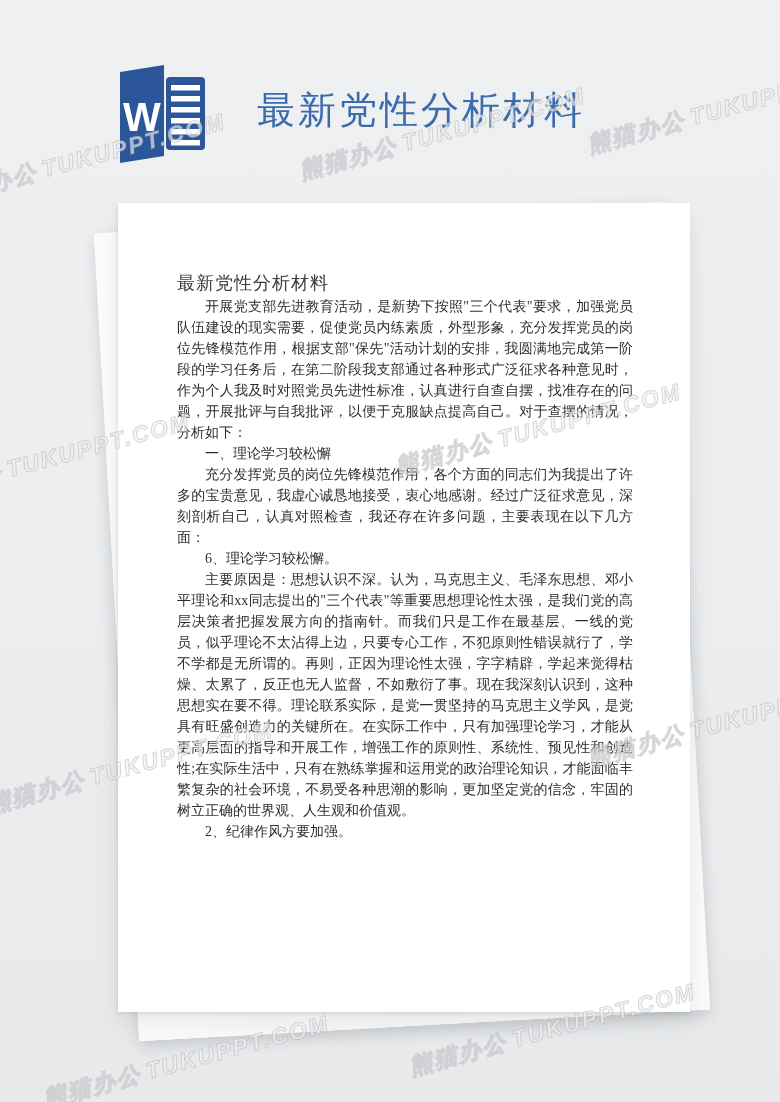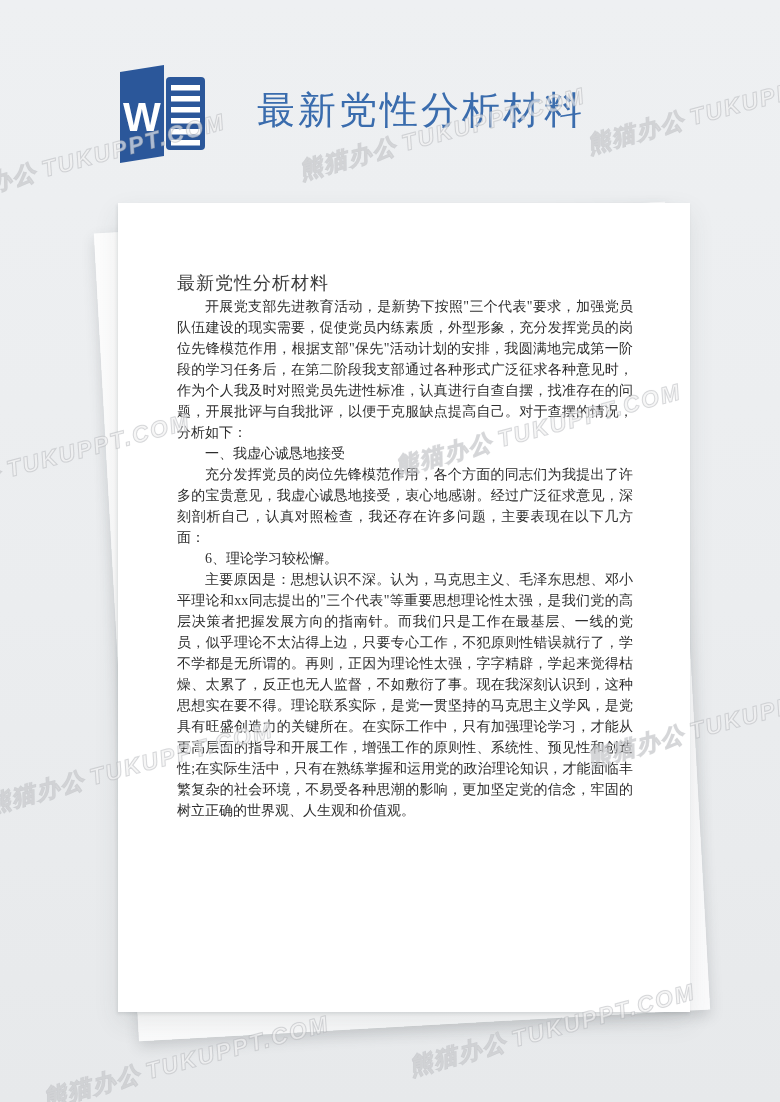--- a/index.html
+++ b/index.html
@@ -84,24 +84,25 @@
     <text x="34" y="67" text-anchor="middle" font-family="Liberation Sans, sans-serif" font-size="40" font-weight="700" fill="#ffffff">W</text>
   </svg>
   <h1 class="hero-title">最新党性分析材料</h1>
 </div>
 
 <div class="page page-back"></div>
 <div class="page page-front">
   <div class="doc-content">
     <h2 class="doc-title">最新党性分析材料</h2>
     <p class="blk-first">开展党支部先进教育活动，是新势下按照"三个代表"要求，加强党员队伍建设的现实需要，促使党员内练素质，外型形象，充分发挥党员的岗位先锋模范作用，根据支部"保先"活动计划的安排，我圆满地完成第一阶段的学习任务后，在第二阶段我支部通过各种形式广泛征求各种意见时，作为个人我及时对照党员先进性标准，认真进行自查自摆，找准存在的问题，开展批评与自我批评，以便于克服缺点提高自己。对于查摆的情况，分析如下：</p>
-    <p class="blk-tight">一、我虚心诚恳地接受</p>
+    <p class="blk-tight">一、理论学习较松懈</p>
     <p class="blk-loose">充分发挥党员的岗位先锋模范作用，各个方面的同志们为我提出了许多的宝贵意见，我虚心诚恳地接受，衷心地感谢。经过广泛征求意见，深刻剖析自己，认真对照检查，我还存在许多问题，主要表现在以下几方面：</p>
     <p class="blk-tight">6、理论学习较松懈。</p>
     <p class="blk-loose">主要原因是：思想认识不深。认为，马克思主义、毛泽东思想、邓小平理论和xx同志提出的"三个代表"等重要思想理论性太强，是我们党的高层决策者把握发展方向的指南针。而我们只是工作在最基层、一线的党员，似乎理论不太沾得上边，只要专心工作，不犯原则性错误就行了，学不学都是无所谓的。再则，正因为理论性太强，字字精辟，学起来觉得枯燥、太累了，反正也无人监督，不如敷衍了事。现在我深刻认识到，这种思想实在要不得。理论联系实际，是党一贯坚持的马克思主义学风，是党具有旺盛创造力的关键所在。在实际工作中，只有加强理论学习，才能从更高层面的指导和开展工作，增强工作的原则性、系统性、预见性和创造性;在实际生活中，只有在熟练掌握和运用党的政治理论知识，才能面临丰繁复杂的社会环境，不易受各种思潮的影响，更加坚定党的信念，牢固的树立正确的世界观、人生观和价值观。</p>
+    <p class="blk-last">2、纪律作风方要加强。</p>
   </div>
 </div>
 
 <div class="wm wm1"><span class="cn">熊猫办公</span><span>TUKUPPT.COM</span></div>
 <div class="wm wm2"><span class="cn">熊猫办公</span><span>TUKUPPT.COM</span></div>
 <div class="wm wm3"><span class="cn">熊猫办公</span><span>TUKUPPT.COM</span></div>
 <div class="wm wm4"><span class="cn">熊猫办公</span><span>TUKUPPT.COM</span></div>
 <div class="wm wm5"><span class="cn">熊猫办公</span><span>TUKUPPT.COM</span></div>
 <div class="wm wm6"><span class="cn">熊猫办公</span><span>TUKUPPT.COM</span></div>
 <div class="wm wm7"><span class="cn">熊猫办公</span><span>TUKUPPT.COM</span></div>

